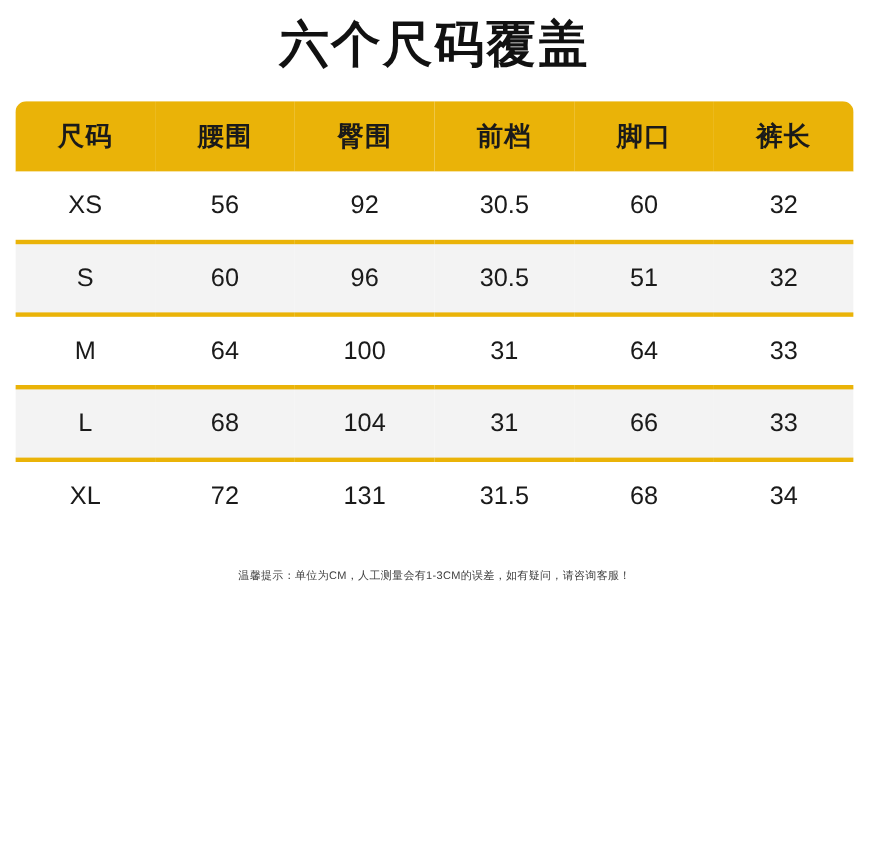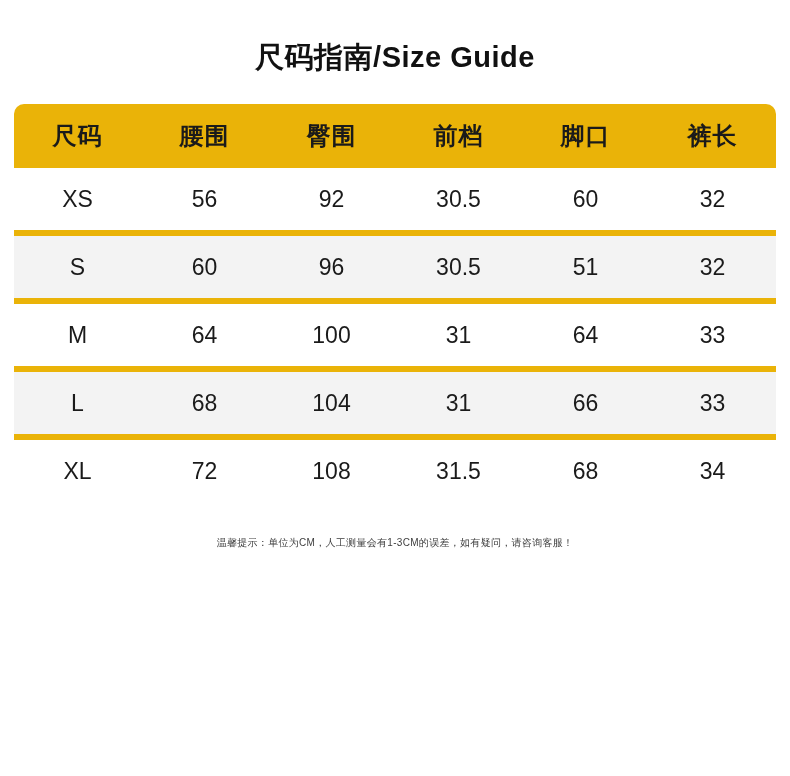--- a/index.html
+++ b/index.html
@@ -69,21 +69,21 @@
     color: #1a1a1a;
     height: 62px;
     text-align: center;
     letter-spacing: 1px;
   }
   table.size-table td {
     height: 60px;
     text-align: center;
     font-size: 23px;
     color: #1a1a1a;
-    border-bottom: 6px solid #eab308;
+    border-bottom: 4px solid #eab308;
   }
   table.size-table tr.row-alt td {
     background: #f3f3f3;
   }
   table.size-table tr.row-plain td {
     background: #ffffff;
   }
   table.size-table tr:last-child td {
     border-bottom: none;
   }
@@ -93,23 +93,23 @@
     color: #3d3d3d;
     margin-top: 34px;
     letter-spacing: 0.3px;
   }
 </style>
 </head>
 <body>
 
 <div class="page">
 
+  <div class="headline">六个尺码覆盖</div>
 
 
-  <div class="subtitle">尺码指南/Size Guide</div>
 
   <div class="table-wrap">
     <table class="size-table">
       <thead>
         <tr>
           <th>尺码</th>
           <th>腰围</th>
           <th>臀围</th>
           <th>前档</th>
           <th>脚口</th>
@@ -145,21 +145,21 @@
           <td>L</td>
           <td>68</td>
           <td>104</td>
           <td>31</td>
           <td>66</td>
           <td>33</td>
         </tr>
         <tr class="row-plain">
           <td>XL</td>
           <td>72</td>
-          <td>108</td>
+          <td>131</td>
           <td>31.5</td>
           <td>68</td>
           <td>34</td>
         </tr>
       </tbody>
     </table>
   </div>
 
   <div class="note">温馨提示：单位为CM，人工测量会有1-3CM的误差，如有疑问，请咨询客服！</div>
 

